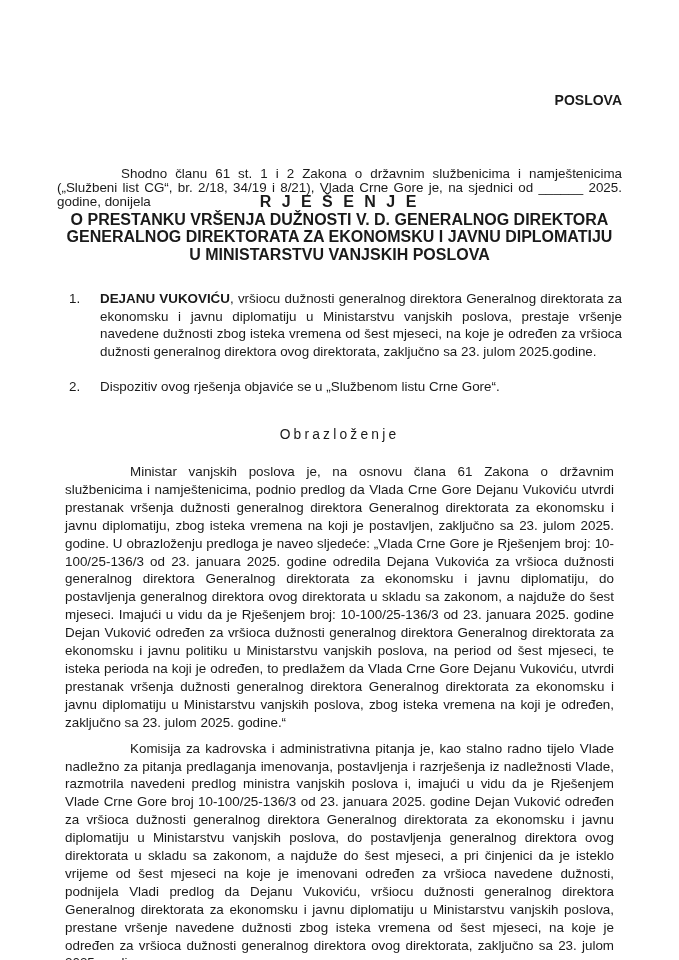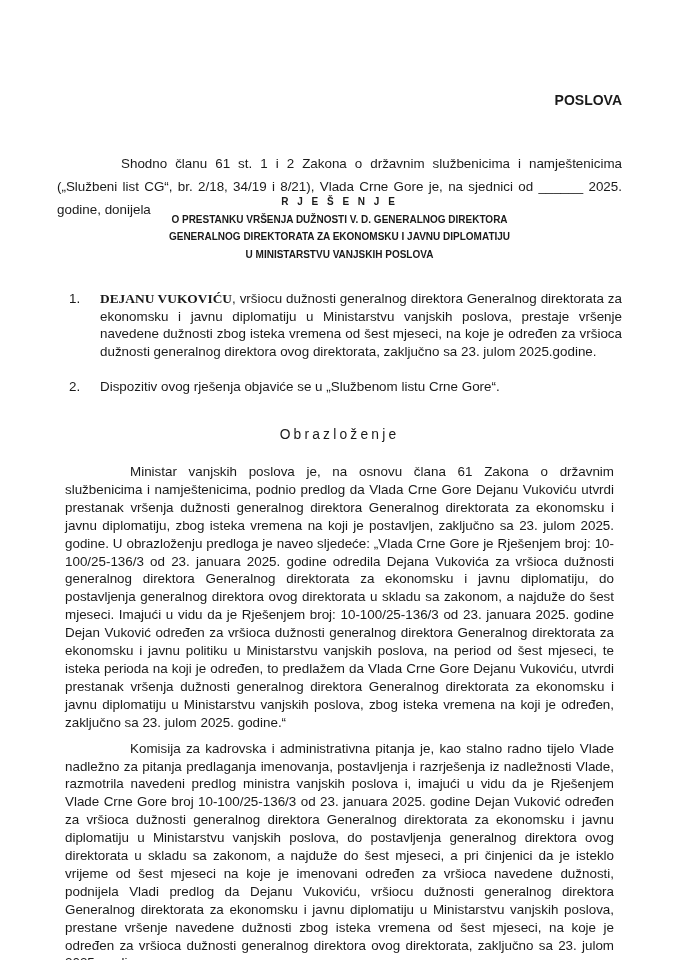--- a/index.html
+++ b/index.html
@@ -1,33 +1,33 @@
 <!DOCTYPE html>
 <html><head>
 <meta charset="utf-8">
 <style>
   html, body { margin: 0; padding: 0; background: #ffffff; }
   body { width: 679px; height: 960px; position: relative; overflow: hidden;
          font-family: "Liberation Sans", sans-serif; color: #1a1a1a; font-size: 13.4px; }
   .page { position: absolute; left: 57px; top: 0; width: 565px; }
   .predlog { position: absolute; top: 92px; right: 0; font-weight: bold; font-size: 14px; }
-  .intro { position: absolute; top: 152px; left: 0; width: 565px; line-height: 23px; text-align: justify; }
+  .intro { position: absolute; top: 167px; left: 0; width: 565px; line-height: 14px; text-align: justify; }
   .intro .first { text-indent: 64px; }
   .title { position: absolute; top: 193px; left: 0; width: 565px; text-align: center; font-weight: bold;
-           font-size: 10px; line-height: 17.5px; }
+           font-size: 16px; line-height: 17.5px; }
   .title .spaced { letter-spacing: 3px; }
   .items { position: absolute; top: 290px; left: 0; width: 565px; }
   .item { position: relative; padding-left: 43px; line-height: 17.6px; text-align: justify; }
   .item .num { position: absolute; left: 12px; top: 0; }
   .item + .item { margin-top: 18px; }
   .ob-heading { position: absolute; top: 427px; left: 0; width: 565px; text-align: center; font-weight: normal;
                 letter-spacing: 3.2px; font-size: 13.8px; }
   .body { position: absolute; top: 455px; left: 0; width: 565px; line-height: 17.9px; text-align: justify; }
   .body p { margin: 8px; text-indent: 65px; }
-  b { font-weight: bold; font-family: Liberation Serif, serif; }
+  b { font-weight: bold; }
 </style>
 </head>
 <body>
 
 <div class="page">
   <div class="predlog">POSLOVA</div>
 
   <div class="intro">
     <div class="first">Shodno članu 61 st. 1 i 2 Zakona o državnim službenicima i namještenicima („Službeni list CG“, br. 2/18, 34/19 i 8/21), Vlada Crne Gore je, na sjednici od ______ 2025. godine, donijela</div>
   </div>

